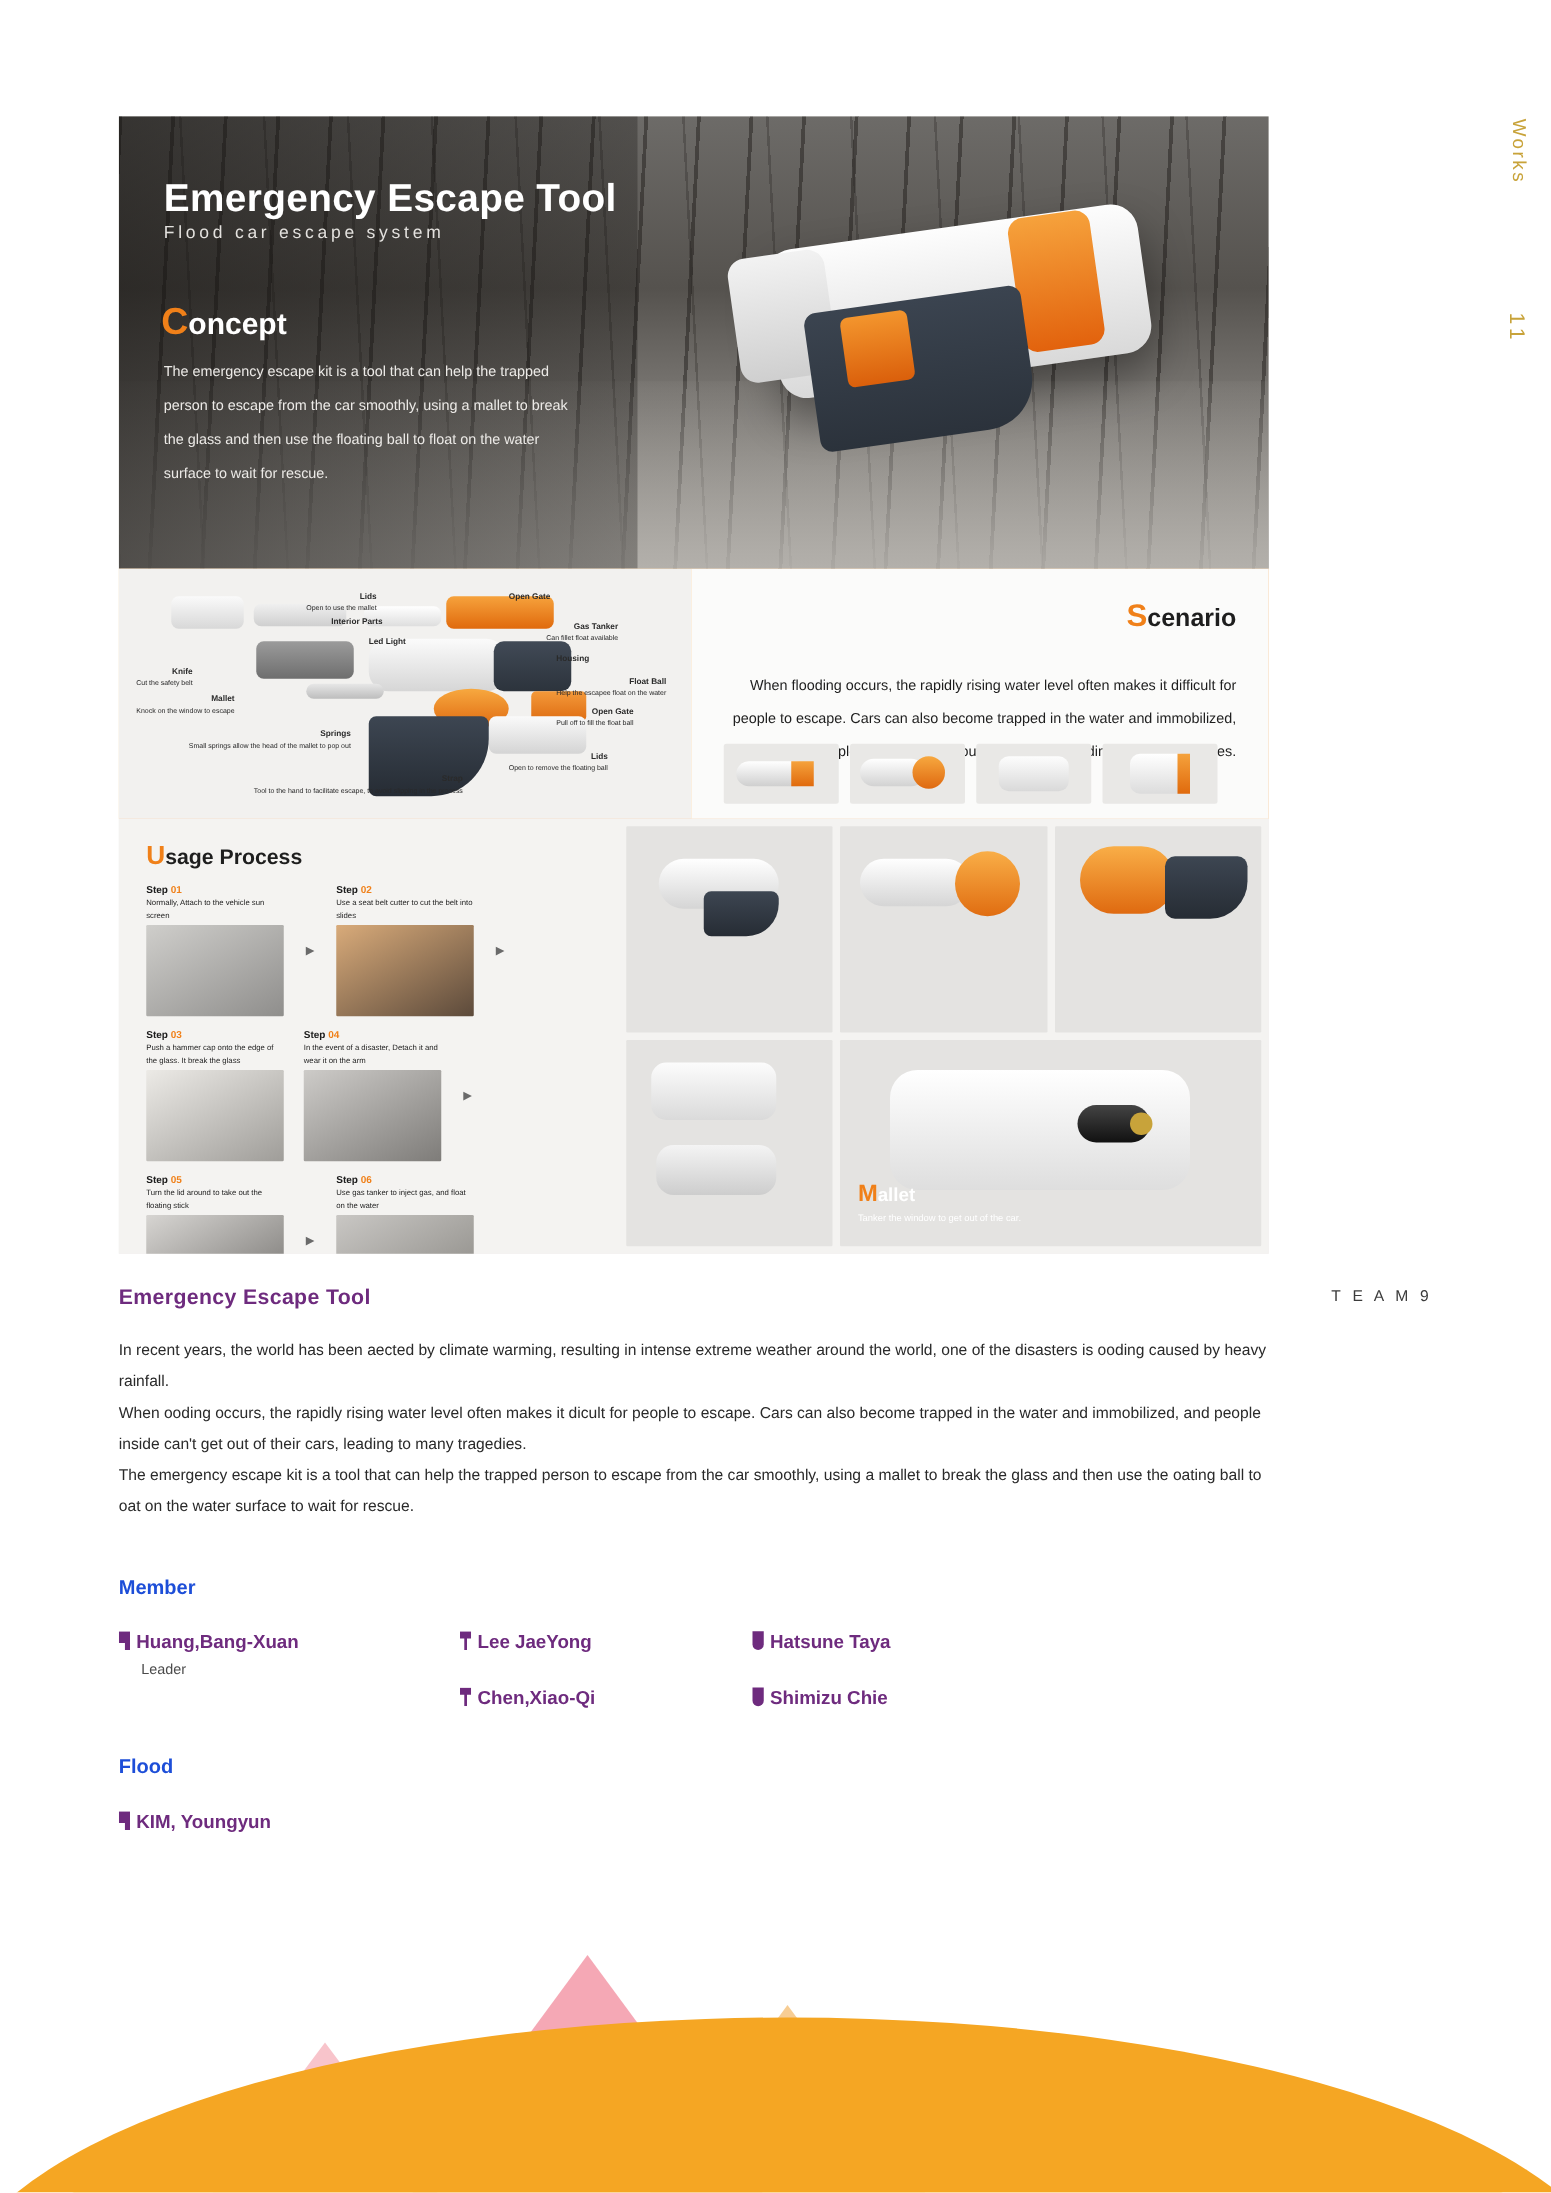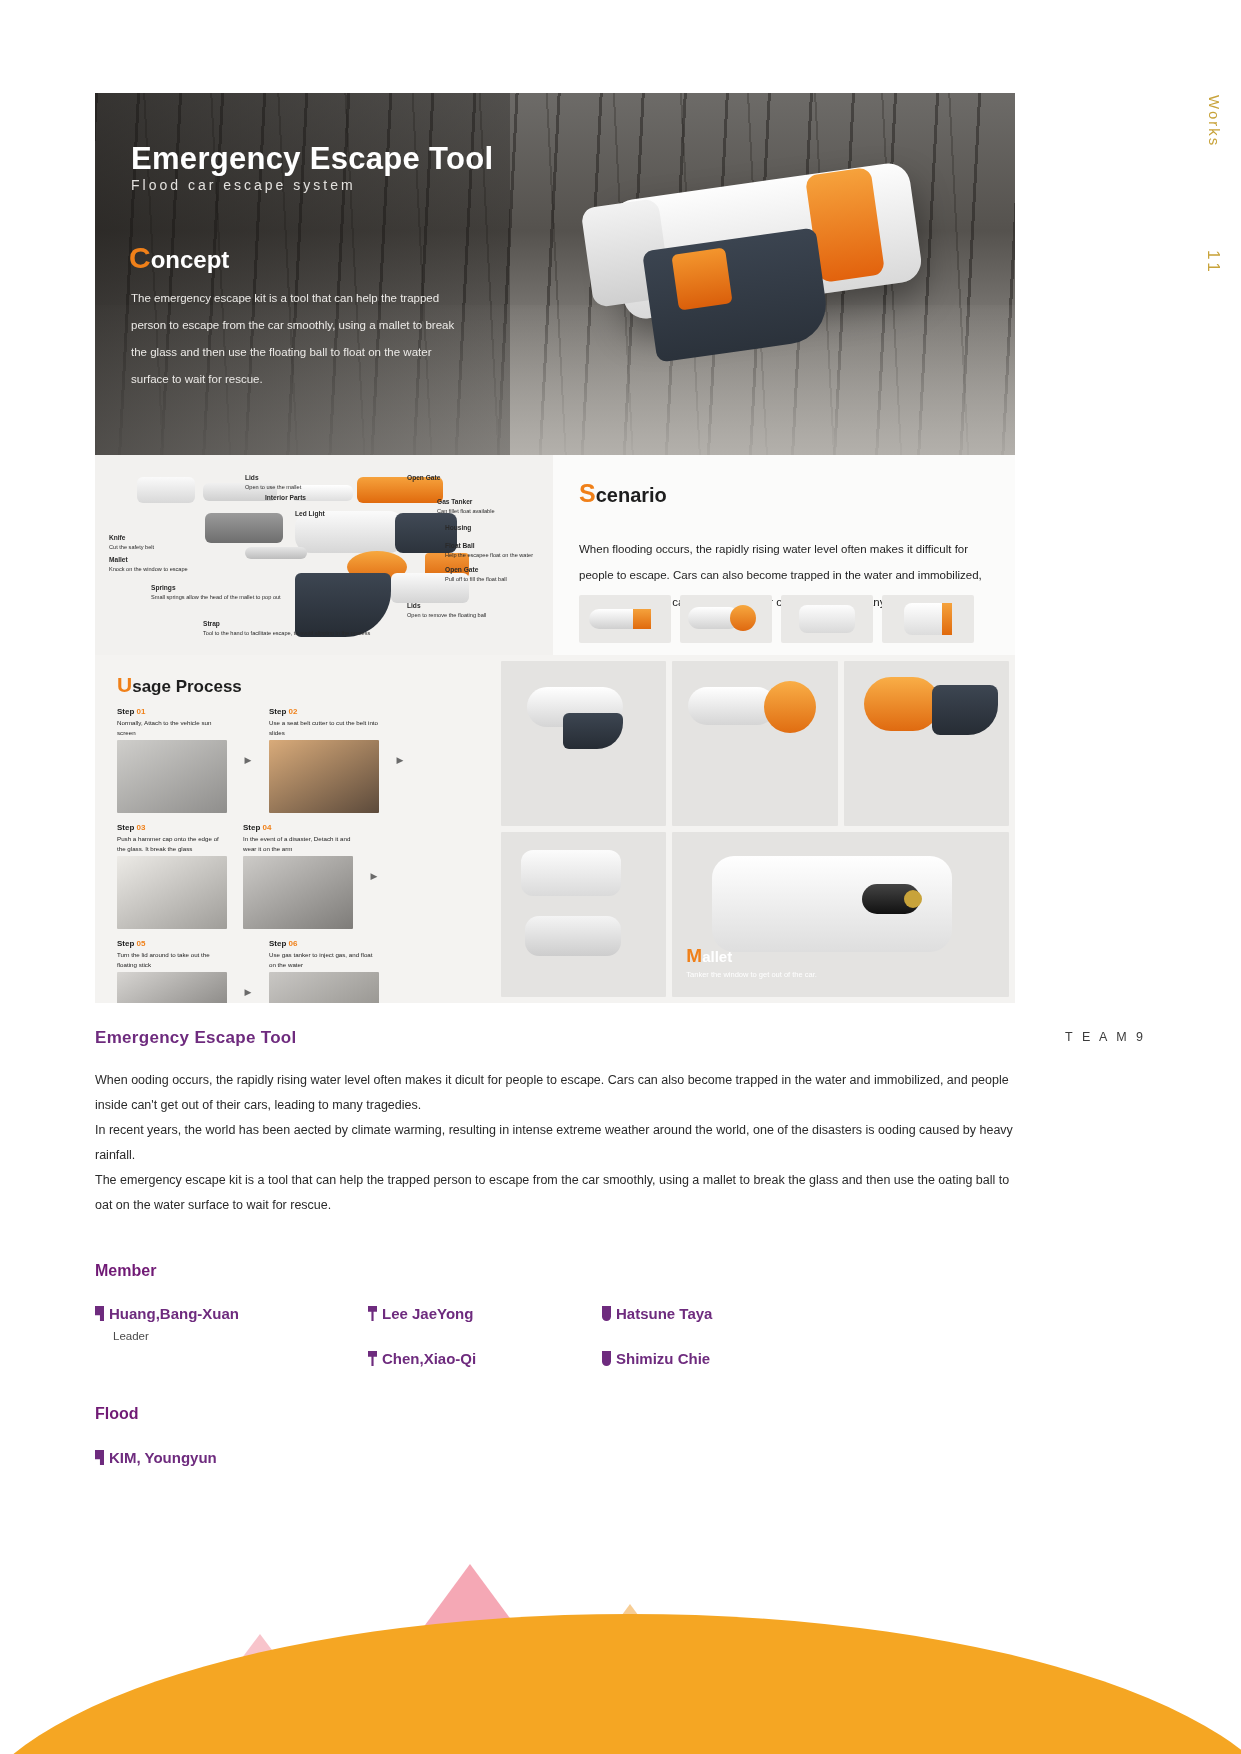--- a/index.html
+++ b/index.html
@@ -81,21 +81,21 @@
   .hp-orange2{
     position:absolute;left:118px;top:98px;width:54px;height:56px;border-radius:6px;
     background:linear-gradient(180deg,#f3952d,#da5f0b);transform:rotate(-8deg);
   }
   .hp-cap{
     position:absolute;left:30px;top:50px;width:78px;height:100px;border-radius:14px;
     background:linear-gradient(180deg,#f2f2f2,#cfcfcf);transform:rotate(-8deg);
   }
 
   
-  .band2{position:relative;height:200px;background:#fdba74;display:flex;}
+  .band2{position:relative;height:200px;background:#fdba74;display:flex;text-align:right;}
   .exploded{position:relative;width:458px;height:100%;background:#f2f1ef;}
   .scenario{position:relative;flex:1;background:#fbfbfa;padding:24px 26px 0 26px;}
   .scenario h3{margin:0;font-size:20px;color:#1e1e1e;font-weight:bold;}
   .scenario h3 b{color:#f08019;font-size:25px;}
   .scenario p{margin:28px 0 0 0;font-size:11.5px;line-height:2.3;color:#1d1d1d;}
   .thumbs{position:absolute;left:26px;bottom:12px;display:flex;gap:9px;}
   .thumb{width:92px;height:48px;background:#e9e8e6;border-radius:2px;position:relative;overflow:hidden;}
   .thumb i{position:absolute;display:block;}
 
   
@@ -129,21 +129,21 @@
   }
   .team{
     position:absolute;right:95px;top:1030px;color:#3b3b3b;font-size:12.5px;letter-spacing:3px;
   }
   .body-copy{
     position:absolute;left:95px;top:1068px;width:920px;
     font-size:12.5px;line-height:2.0;color:#2a2a2a;
   }
   .body-copy p{margin:0 0 0 0;}
 
-  .sec-h{position:absolute;left:95px;color:#701a75;font-size:16px;font-weight:bold;}
+  .sec-h{position:absolute;left:95px;color:#1d4ed8;font-size:16px;font-weight:bold;}
   .sec-member{top:1262px;}
   .sec-tutor{top:1405px;}
 
   .person{position:absolute;color:#6e2b7e;font-size:15px;font-weight:bold;white-space:nowrap;}
   .person .mk{display:inline-block;width:9px;height:15px;background:#6e2b7e;margin-right:5px;vertical-align:-2px;}
   .mk.m1{clip-path:polygon(0 0,100% 0,100% 100%,55% 100%,55% 62%,0 62%);}
   .mk.m2{clip-path:polygon(0 0,100% 0,100% 38%,62% 38%,62% 100%,38% 100%,38% 38%,0 38%);}
   .mk.m3{border-radius:0 0 7px 7px;}
   .leader-note{position:absolute;left:113px;top:1330px;color:#4b4b4b;font-size:11.5px;}
 
@@ -357,22 +357,22 @@
         </div>
       </div>
     </div>
 
   </div>
 
   <div class="proj-title">Emergency Escape Tool</div>
   <div class="team">T E A M 9</div>
 
   <div class="body-copy">
+    <p>In recent years, the world has been aected by climate warming, resulting in intense extreme weather around the world, one of the disasters is ooding caused by heavy rainfall.</p>
     <p>When ooding occurs, the rapidly rising water level often makes it dicult for people to escape. Cars can also become trapped in the water and immobilized, and people inside can't get out of their cars, leading to many tragedies.</p>
-    <p>In recent years, the world has been aected by climate warming, resulting in intense extreme weather around the world, one of the disasters is ooding caused by heavy rainfall.</p>
     <p>The emergency escape kit is a tool that can help the trapped person to escape from the car smoothly, using a mallet to break the glass and then use the oating ball to oat on the water surface to wait for rescue.</p>
   </div>
 
   <div class="sec-h sec-member">Member</div>
 
   <div class="person" style="left:95px;top:1305px;">
     <span class="mk m1"></span><span>Huang,Bang-Xuan</span>
   </div>
   <div class="leader-note">Leader</div>
 

